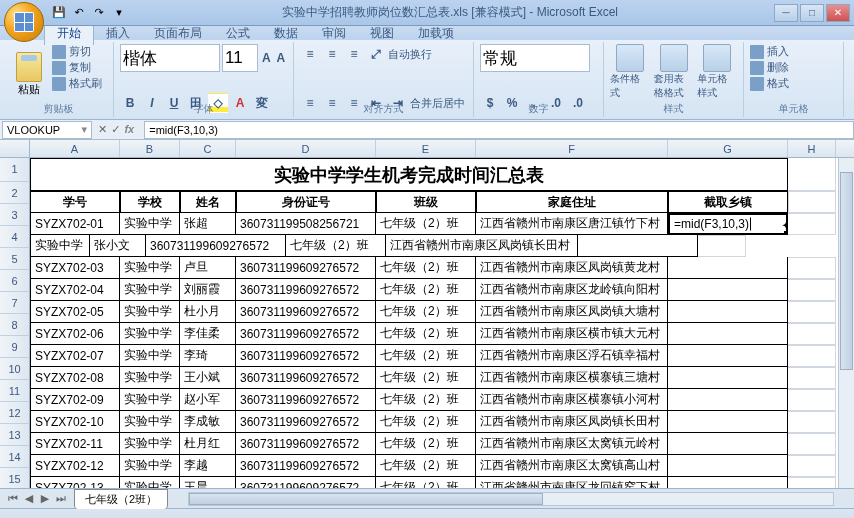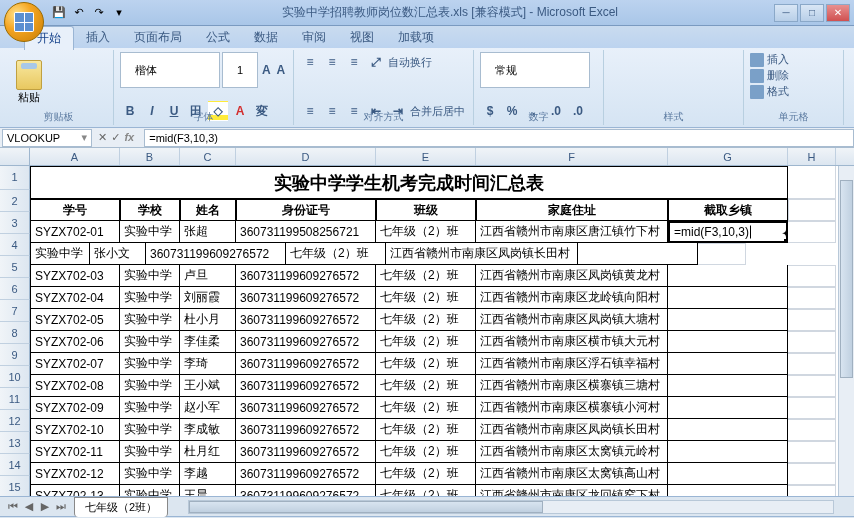--- a/index.html
+++ b/index.html
@@ -6,36 +6,36 @@
 body{background:#fff;width:854px;height:518px;overflow:hidden;font-size:11px}
 .titlebar{height:26px;background:linear-gradient(#bcd3ef,#a9c6e8);display:flex;align-items:center;position:relative;border-bottom:1px solid #7a9ac0}
 .orb{width:40px;height:40px;background:radial-gradient(circle at 30% 30%,#ffe28a,#f5a623 40%,#c77b00);border-radius:50%;position:absolute;left:4px;top:2px;z-index:10;border:1px solid #9a6a00;display:flex;align-items:center;justify-content:center}
 .orb-inner{width:20px;height:20px;background:#fff;border-radius:2px;display:grid;grid-template-columns:1fr 1fr;grid-template-rows:1fr 1fr;gap:1px;padding:1px}
 .orb-inner span{background:#5b8fd0}
 .qat{display:flex;gap:2px;margin-left:50px;align-items:center}
 .qat-btn{width:18px;height:18px;display:flex;align-items:center;justify-content:center;border-radius:2px}
 .title-text{flex:1;text-align:center;color:#3b5a82;font-size:12px}
 .win-controls{display:flex;margin-right:4px}
 .win-btn{width:24px;height:18px;background:linear-gradient(#d9e6f5,#b8cfe8);border:1px solid #8aa8c8;margin-left:2px;display:flex;align-items:center;justify-content:center;font-size:10px;color:#3b5a82}
-.ribbon-tabs{height:22px;background:linear-gradient(#c9dbef,#bcd3ef);display:flex;align-items:flex-start;padding-left:24px}
+.ribbon-tabs{height:14px;background:linear-gradient(#c9dbef,#bcd3ef);display:flex;align-items:center;padding-left:44px}
 .rtab{padding:3px 12px;font-size:12px;color:#3b5a82;cursor:pointer}
 .rtab.active{background:#e8f0fa;border:1px solid #9ab5d4;border-bottom:none;border-radius:3px 3px 0 0;color:#15428b}
 .ribbon{height:80px;background:linear-gradient(#e8f0fa,#d5e4f3);border-bottom:1px solid #9ab5d4;display:flex;padding:2px 4px}
 .rgroup{border-right:1px solid #b8cfe0;padding:2px 6px;display:flex;flex-direction:column;justify-content:space-between;position:relative}
 .rgroup-label{font-size:10px;color:#5b7aa0;text-align:center;position:absolute;bottom:1px;left:0;right:0}
 .clip-main{display:flex;gap:4px;height:60px}
 .paste-btn{display:flex;flex-direction:column;align-items:center;justify-content:center;width:38px;cursor:pointer}
 .paste-icon{width:26px;height:30px;background:linear-gradient(#f8e8a0,#e8c860);border:1px solid #c0a040;border-radius:2px;position:relative}
 .paste-icon::before{content:"";position:absolute;top:2px;left:4px;right:4px;height:6px;background:#a8c8e8;border-radius:2px}
 .clip-side{display:flex;flex-direction:column;gap:1px;font-size:11px;color:#3b5a82}
 .clip-side div{display:flex;align-items:center;gap:3px;cursor:pointer}
 .mini-icon{width:14px;height:14px;display:inline-block;background:#7aa0c8;border-radius:1px}
 .font-group{width:180px}
 .font-row{display:flex;gap:2px;margin-bottom:2px;align-items:center}
-.font-select{height:36px;border:1px solid #a8bcd0;background:#fff;font-size:11px;padding:0 14px}
+.font-select{height:28px;border:1px solid #a8bcd0;background:#fff;font-size:17px;padding:0 2px}
 .icon-btn{width:20px;height:20px;border:1px solid transparent;display:flex;align-items:center;justify-content:center;font-size:12px;color:#3b5a82;cursor:pointer;font-weight:bold}
 .align-group{width:180px}
 .num-group{width:130px}
 .style-group{width:140px}
 .cell-group{width:100px}
 .style-row{display:flex;gap:4px}
 .style-btn{display:flex;flex-direction:column;align-items:center;font-size:10px;color:#3b5a82;cursor:pointer;width:40px}
 .style-icon{width:28px;height:28px;background:linear-gradient(#d8e8f8,#b8d0e8);border:1px solid #90a8c0;border-radius:2px}
 .cell-btns{display:flex;flex-direction:column;gap:1px;font-size:11px;color:#3b5a82}
 .cell-btns div{display:flex;align-items:center;gap:3px;cursor:pointer}
@@ -112,20 +112,34 @@
   <div class="rtab">加载项</div>
 </div>
 
 <div class="ribbon">
   <div class="rgroup" style="width:110px">
     <div class="clip-main">
       <div class="paste-btn">
         <div class="paste-icon"></div>
         <span>粘贴</span>
       </div>
+      <div class="clip-side">
+        <div>
+            <span class="mini-icon"></span>
+            <span>剪切</span>
+          </div>
+        <div>
+            <span class="mini-icon"></span>
+            <span>复制</span>
+          </div>
+        <div>
+            <span class="mini-icon"></span>
+            <span>格式刷</span>
+          </div>
+      </div>
     </div>
     <div class="rgroup-label">剪贴板</div>
   </div>
   <div class="rgroup font-group">
     <div class="font-row">
       <input class="font-select" style="width: 100px;" value="楷体">
       <input class="font-select" style="width: 36px;" value="11">
       <div class="icon-btn">A</div>
       <div class="icon-btn">A</div>
     </div>
@@ -165,20 +179,34 @@
     <div class="font-row">
       <div class="icon-btn">$</div>
       <div class="icon-btn">%</div>
       <div class="icon-btn">,</div>
       <div class="icon-btn">.0</div>
       <div class="icon-btn">.0</div>
     </div>
     <div class="rgroup-label">数字</div>
   </div>
   <div class="rgroup style-group">
+    <div class="style-row">
+      <div class="style-btn">
+          <div class="style-icon"></div>
+          <span>条件格式</span>
+        </div>
+      <div class="style-btn">
+          <div class="style-icon"></div>
+          <span>套用表格格式</span>
+        </div>
+      <div class="style-btn">
+          <div class="style-icon"></div>
+          <span>单元格样式</span>
+        </div>
+    </div>
     <div class="rgroup-label">样式</div>
   </div>
   <div class="rgroup cell-group">
     <div class="cell-btns">
       <div>
           <span class="mini-icon"></span>
           <span>插入</span>
         </div>
       <div>
           <span class="mini-icon"></span>

